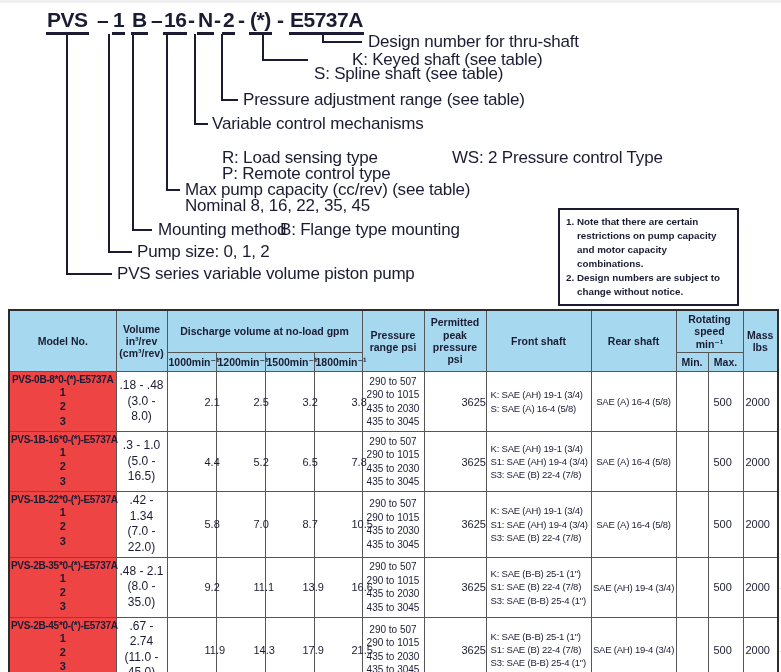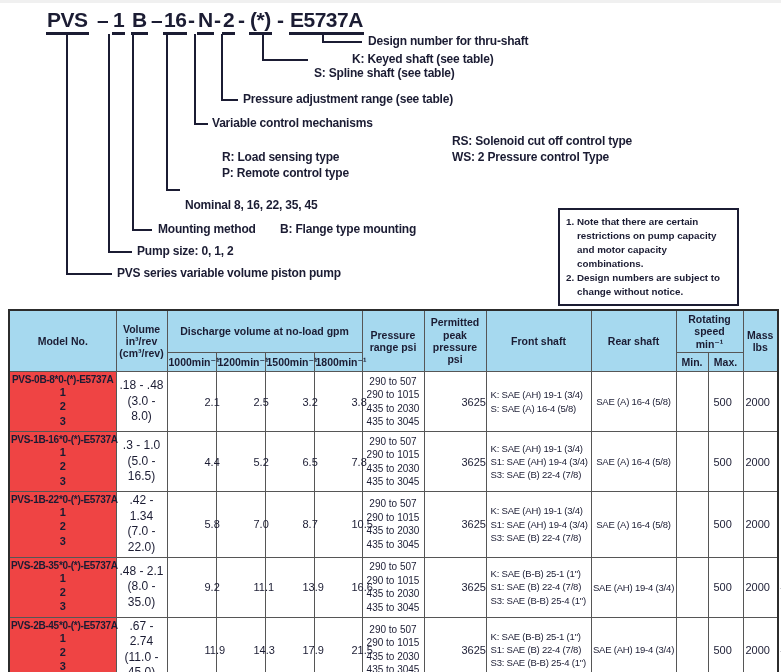--- a/index.html
+++ b/index.html
@@ -17,21 +17,21 @@
     position:absolute; top:5px; font-size:21px; font-weight:bold;
     letter-spacing:-0.5px; line-height:24px; white-space:nowrap;
   }
   .seg.u { border-bottom:3px solid #1b1c33; padding:0 1px 0 1px; }
 
   .vline, .hline { position:absolute; background:#1b1c33; }
   .vline { width:2px; }
   .hline { height:2px; }
 
   .lbl {
-    position:absolute; font-size:12px; font-weight:bold; white-space:nowrap;
+    position:absolute; font-size:17px; font-weight:normal; white-space:nowrap;
     letter-spacing:-0.2px; line-height:13px;
   }
 
   .note-box {
     position:absolute; left:558px; top:205px; width:181px; min-height:74px;
     border:2px solid #1b1c33; padding:5px 6px 6px 6px;
     font-size:9.8px; font-weight:bold; line-height:1.42; display:flex;
   }
   .note-label { flex:0 0 auto; margin-right:4px; }
   .note-items { flex:1; }
@@ -104,22 +104,22 @@
     <div class="hline" style="left:108px; top:248px; width:24px;"></div>
     <div class="hline" style="left:66px;  top:270px; width:46px;"></div>
 
     <div class="lbl" style="left:368px; top:32px;">Design number for thru-shaft</div>
     <div class="lbl" style="left:322px; top:50px;margin-left:30px;">K: Keyed shaft (see table)</div>
     <div class="lbl" style="left:314px; top:64px;">S: Spline shaft (see table)</div>
     <div class="lbl" style="left:243px; top:90px;">Pressure adjustment range (see table)</div>
     <div class="lbl" style="left:212px; top:114px;">Variable control mechanisms</div>
     <div class="lbl" style="left:222px; top:148px;">R: Load sensing type</div>
     <div class="lbl" style="left:222px; top:164px;">P: Remote control type</div>
-    <div class="lbl" style="left:452px; top:132px;">RS: Solenoid cut off control type</div>
     <div class="lbl" style="left:452px; top:148px;">WS: 2 Pressure control Type</div>
+    <div class="lbl" style="left:185px; top:180px;">Max pump capacity (cc/rev) (see table)</div>
     <div class="lbl" style="left:185px; top:196px;">Nominal 8, 16, 22, 35, 45</div>
     <div class="lbl" style="left:158px; top:220px;">Mounting method</div>
     <div class="lbl" style="left:280px; top:220px;">B: Flange type mounting</div>
     <div class="lbl" style="left:137px; top:242px;">Pump size: 0, 1, 2</div>
     <div class="lbl" style="left:117px; top:264px;">PVS series variable volume piston pump</div>
 
     <div class="note-box">
       <div class="note-items">
         <div class="note-item">1. Note that there are certain
 restrictions on pump capacity

